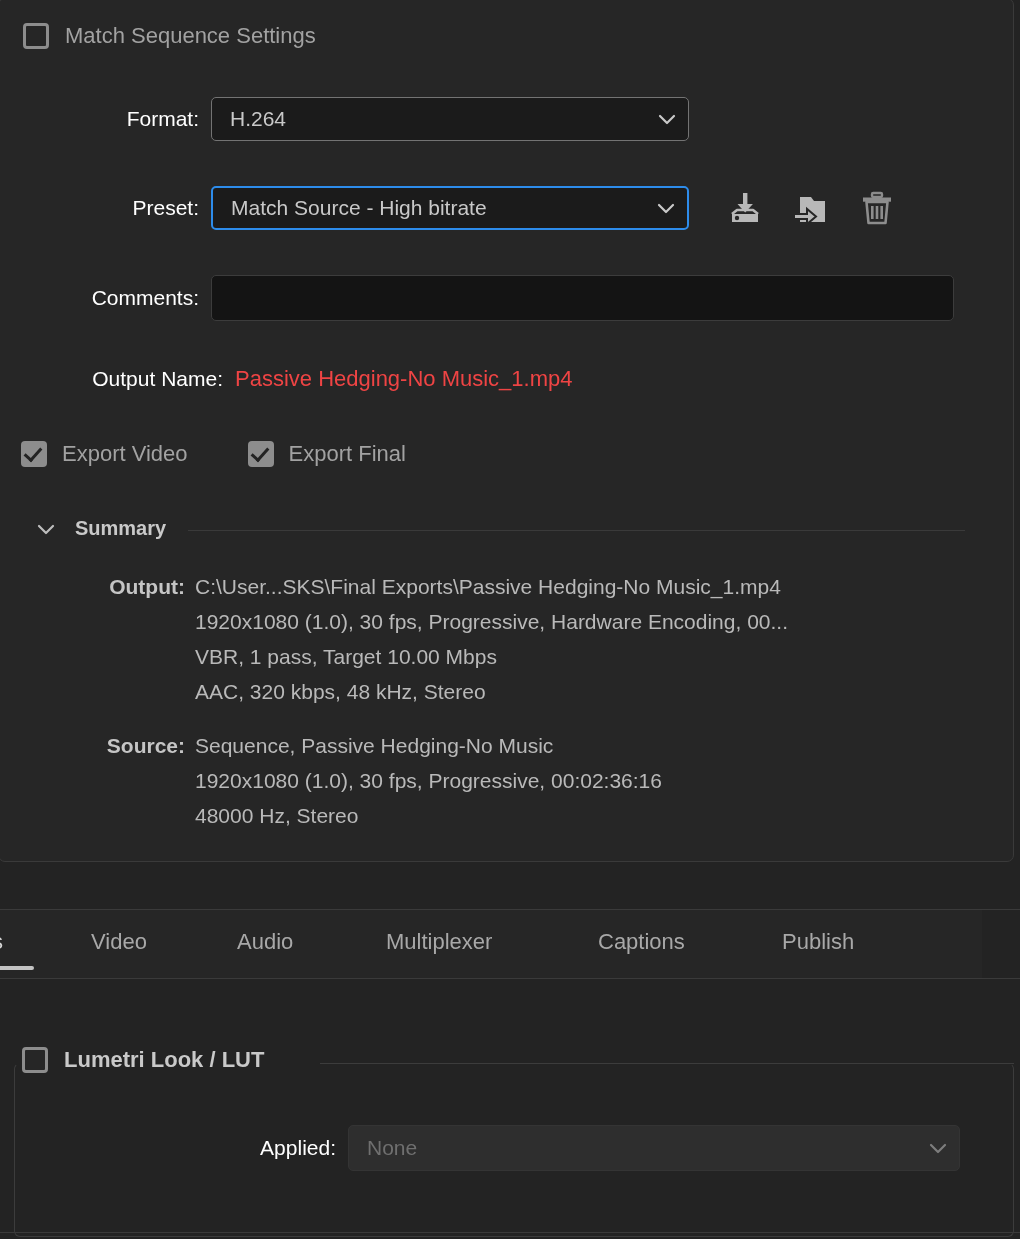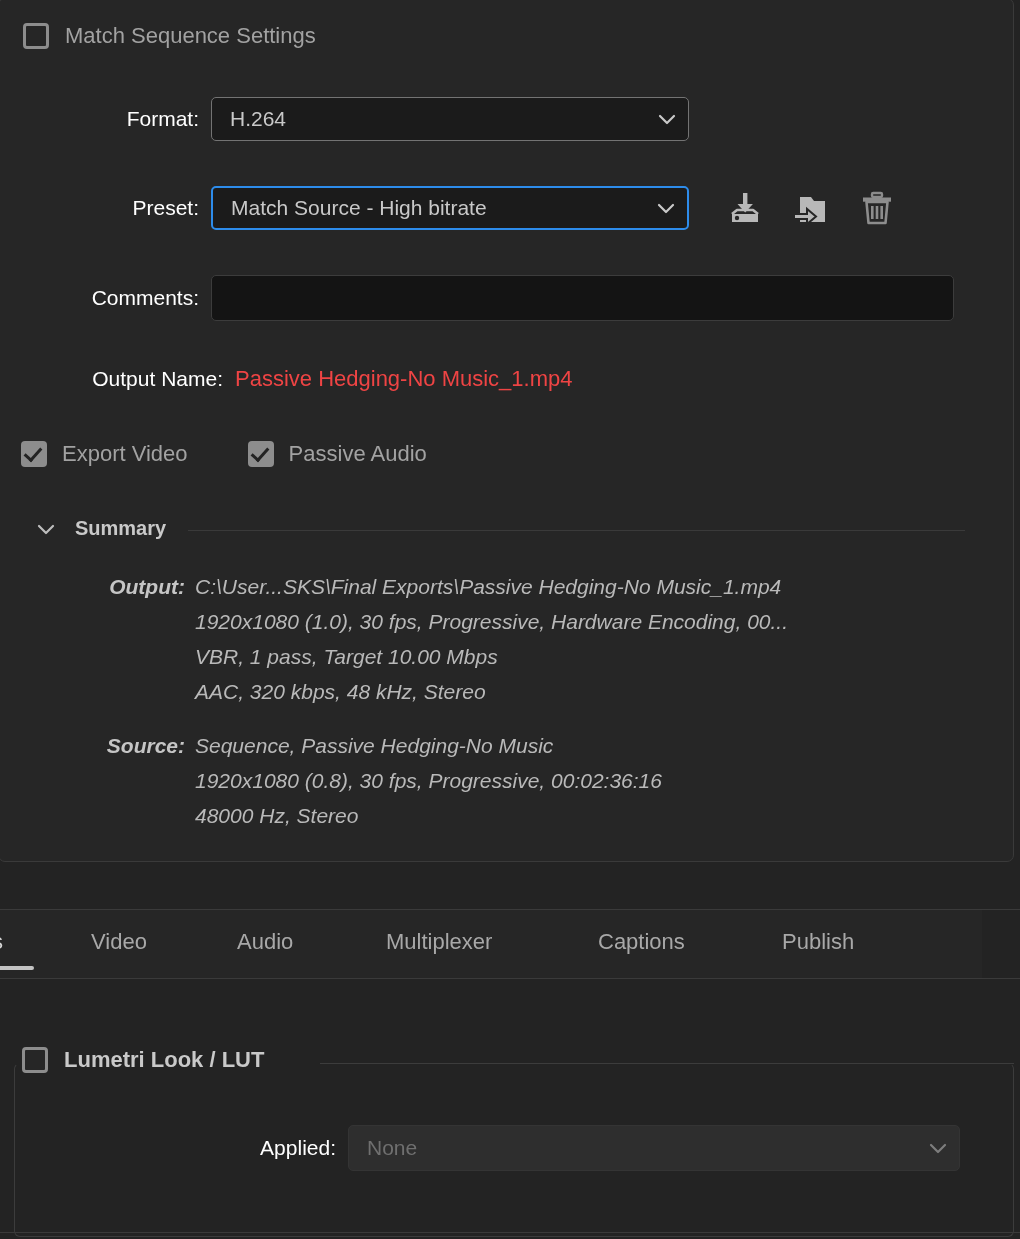--- a/index.html
+++ b/index.html
@@ -155,21 +155,20 @@
   }
 
   #summary-body {
     position: absolute;
     left: 0;
     top: 570px;
     width: 1000px;
     font-size: 21px;
     color: #b9b9b9;
     line-height: 35px;
-    font-style: italic;
   }
   .sum-block { display: flex; }
   .sum-block + .sum-block { margin-top: 19px; }
   .sum-key {
     width: 196px;
     text-align: right;
     padding-right: 10px;
     box-sizing: border-box;
     font-weight: bold;
     color: #c5c5c5;
@@ -347,21 +346,21 @@
     <span id="outname-value">Passive Hedging-No Music_1.mp4</span>
   </div>
 
   <div class="row" id="export-row">
     <span class="seg">
       <span class="cbox checked"></span>
       <span class="txt">Export Video</span>
     </span>
     <span class="seg">
       <span class="cbox checked"></span>
-      <span class="txt">Passive Audio</span>
+      <span class="txt">Export Final</span>
     </span>
   </div>
 
   <div id="summary-head">
     <span class="tri">
       <svg viewBox="0 0 22 22" width="22" height="22">
           <path d="M4 8 L11 15 L18 8" fill="none" stroke="#bdbdbd" stroke-width="2.2" stroke-linecap="round" stroke-linejoin="round"></path>
         </svg>
     </span>
     <span class="stitle">Summary</span>
@@ -375,21 +374,21 @@
         <div>C:\User...SKS\Final Exports\Passive Hedging-No Music_1.mp4</div>
         <div>1920x1080 (1.0), 30 fps, Progressive, Hardware Encoding, 00...</div>
         <div>VBR, 1 pass, Target 10.00 Mbps</div>
         <div>AAC, 320 kbps, 48 kHz, Stereo</div>
       </div>
     </div>
     <div class="sum-block">
       <div class="sum-key">Source:</div>
       <div class="sum-lines">
         <div>Sequence, Passive Hedging-No Music</div>
-        <div>1920x1080 (0.8), 30 fps, Progressive, 00:02:36:16</div>
+        <div>1920x1080 (1.0), 30 fps, Progressive, 00:02:36:16</div>
         <div>48000 Hz, Stereo</div>
       </div>
     </div>
   </div>
 
 </div>
 
 <div id="panel-sep"></div>
 
 <div id="tabbar">

